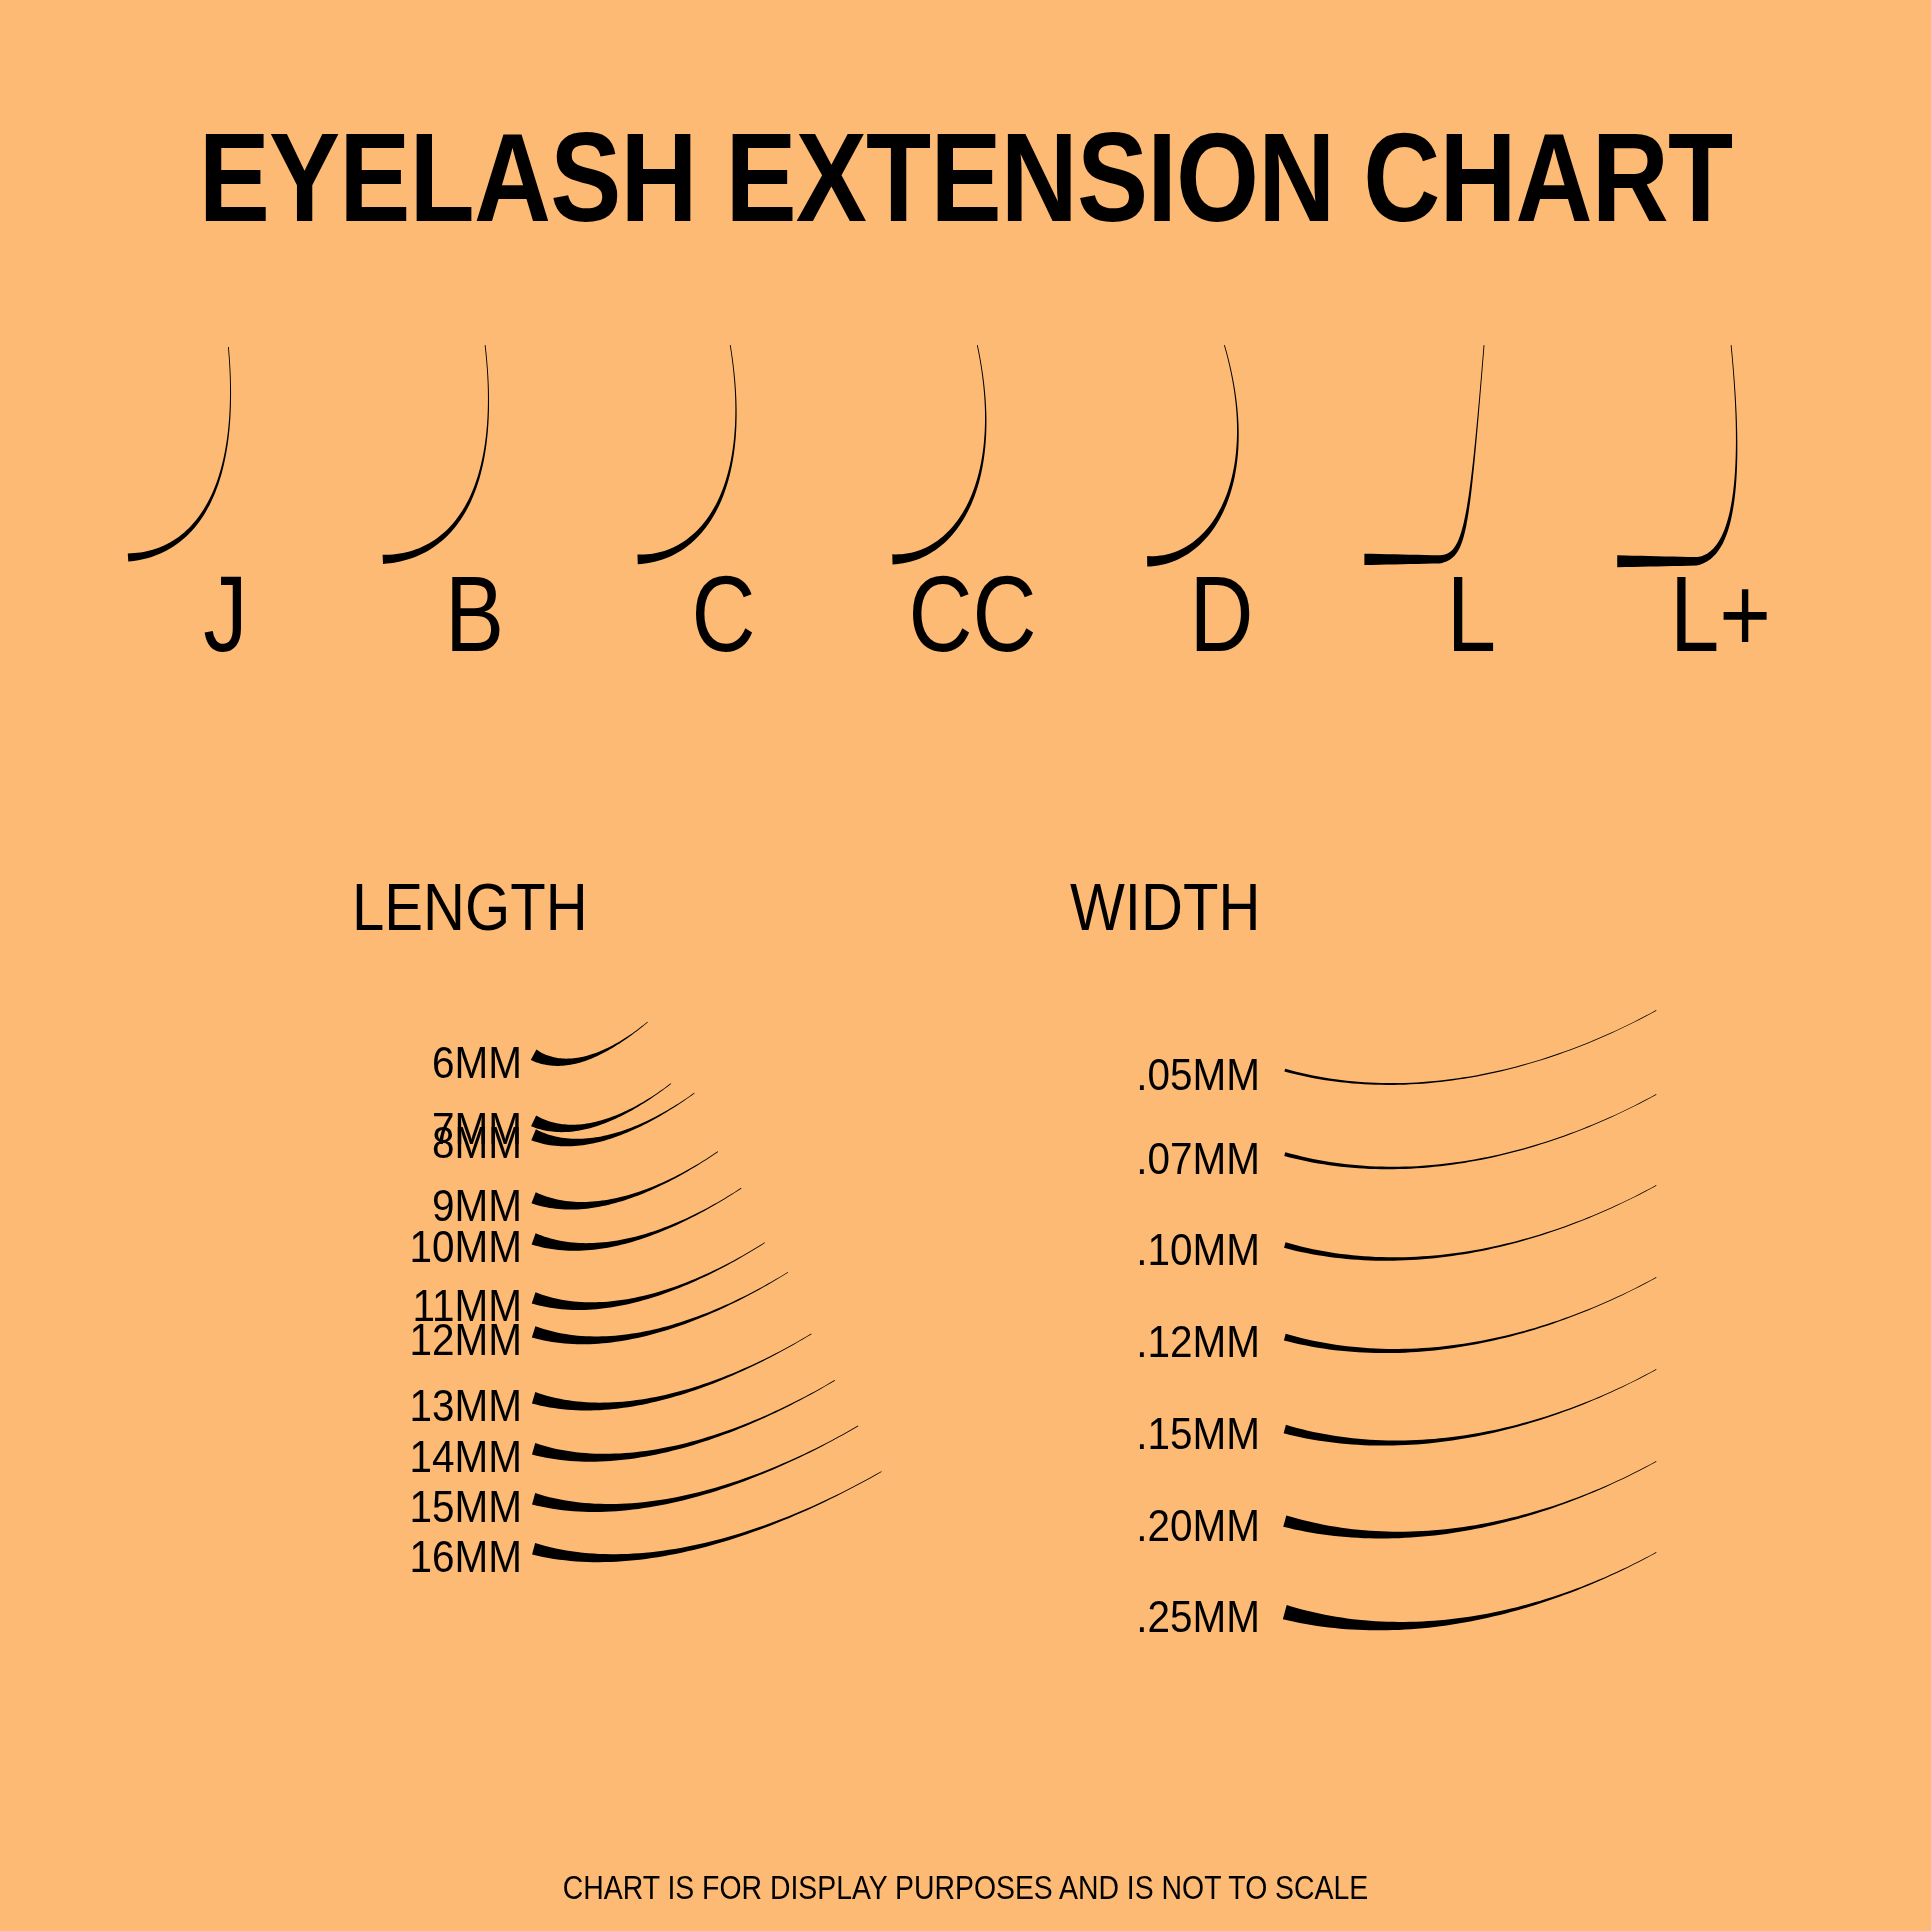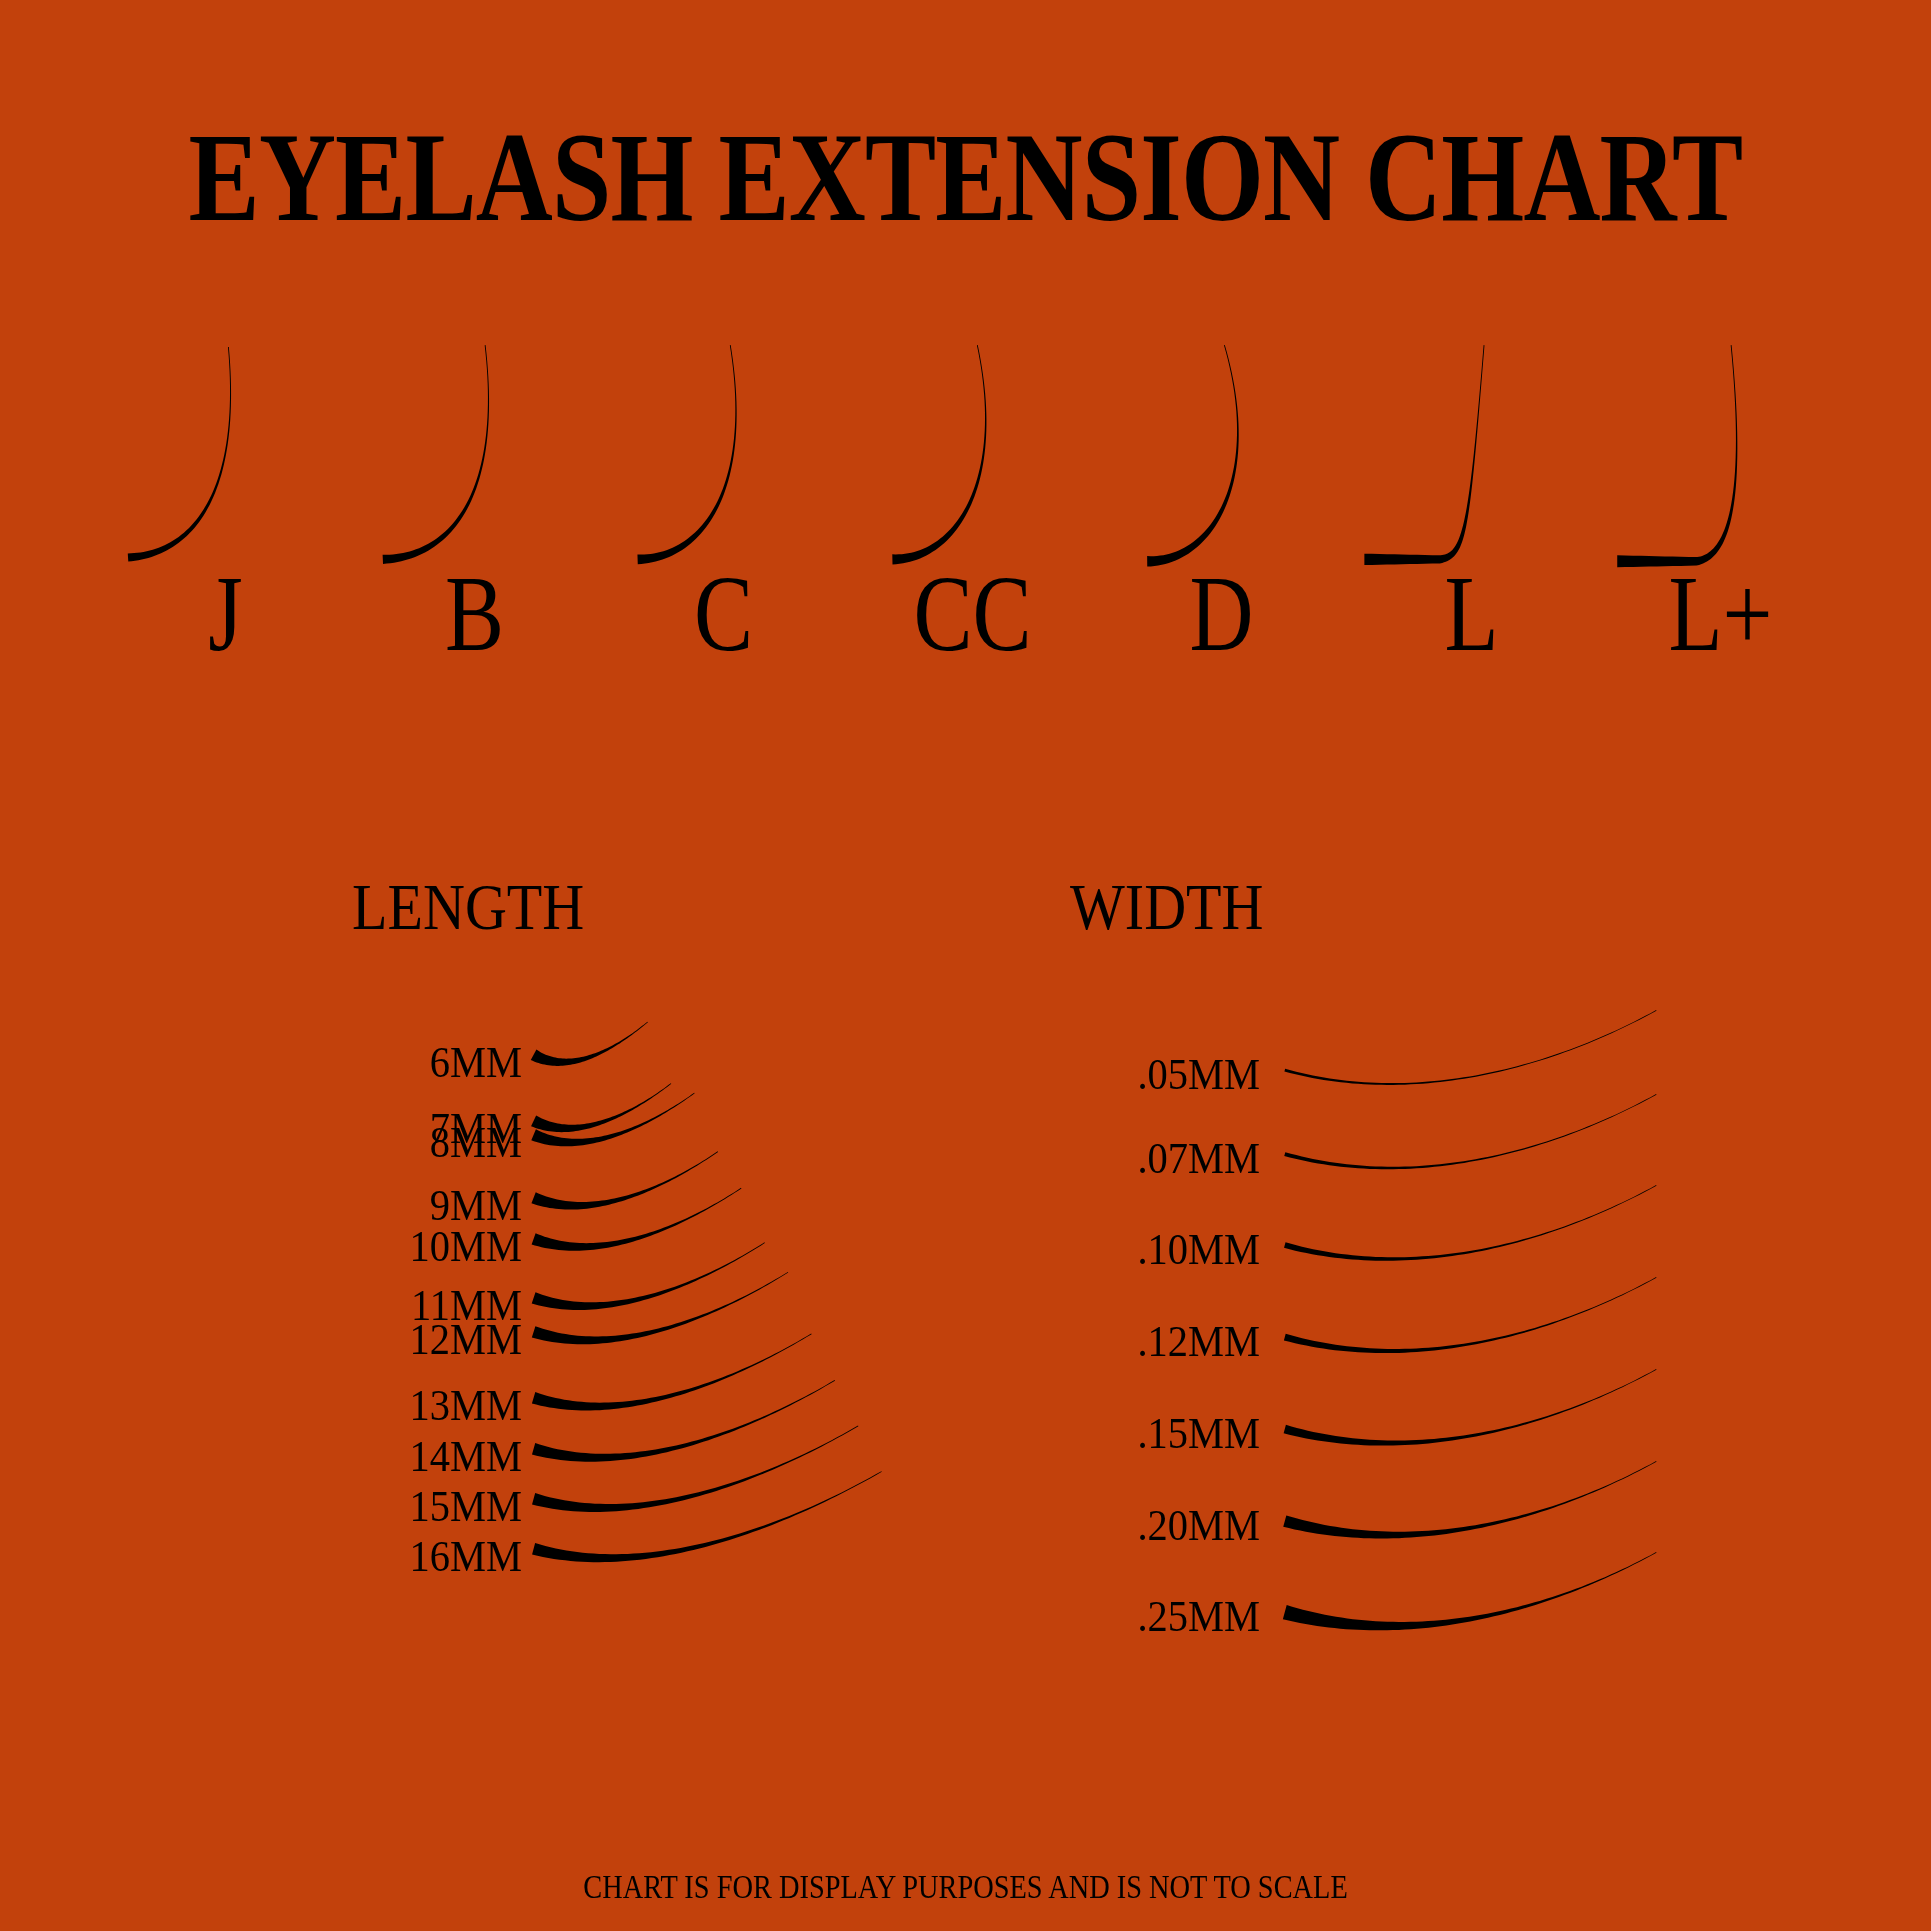--- a/index.html
+++ b/index.html
@@ -9,23 +9,22 @@
     background: #ffffff;
   }
   body {
     font-family: "Liberation Sans", sans-serif;
     color: #000000;
   }
   #page {
     position: relative;
     width: 1931px;
     height: 1931px;
-    background: #c2410c;
+    background: #fdba74;
     overflow: hidden;
-    font-family: Liberation Serif, serif;
   }
 
   
   #title {
     position: absolute;
     top: 114px;
     left: 0;
     width: 1931px;
     text-align: center;
     font-size: 127px;

